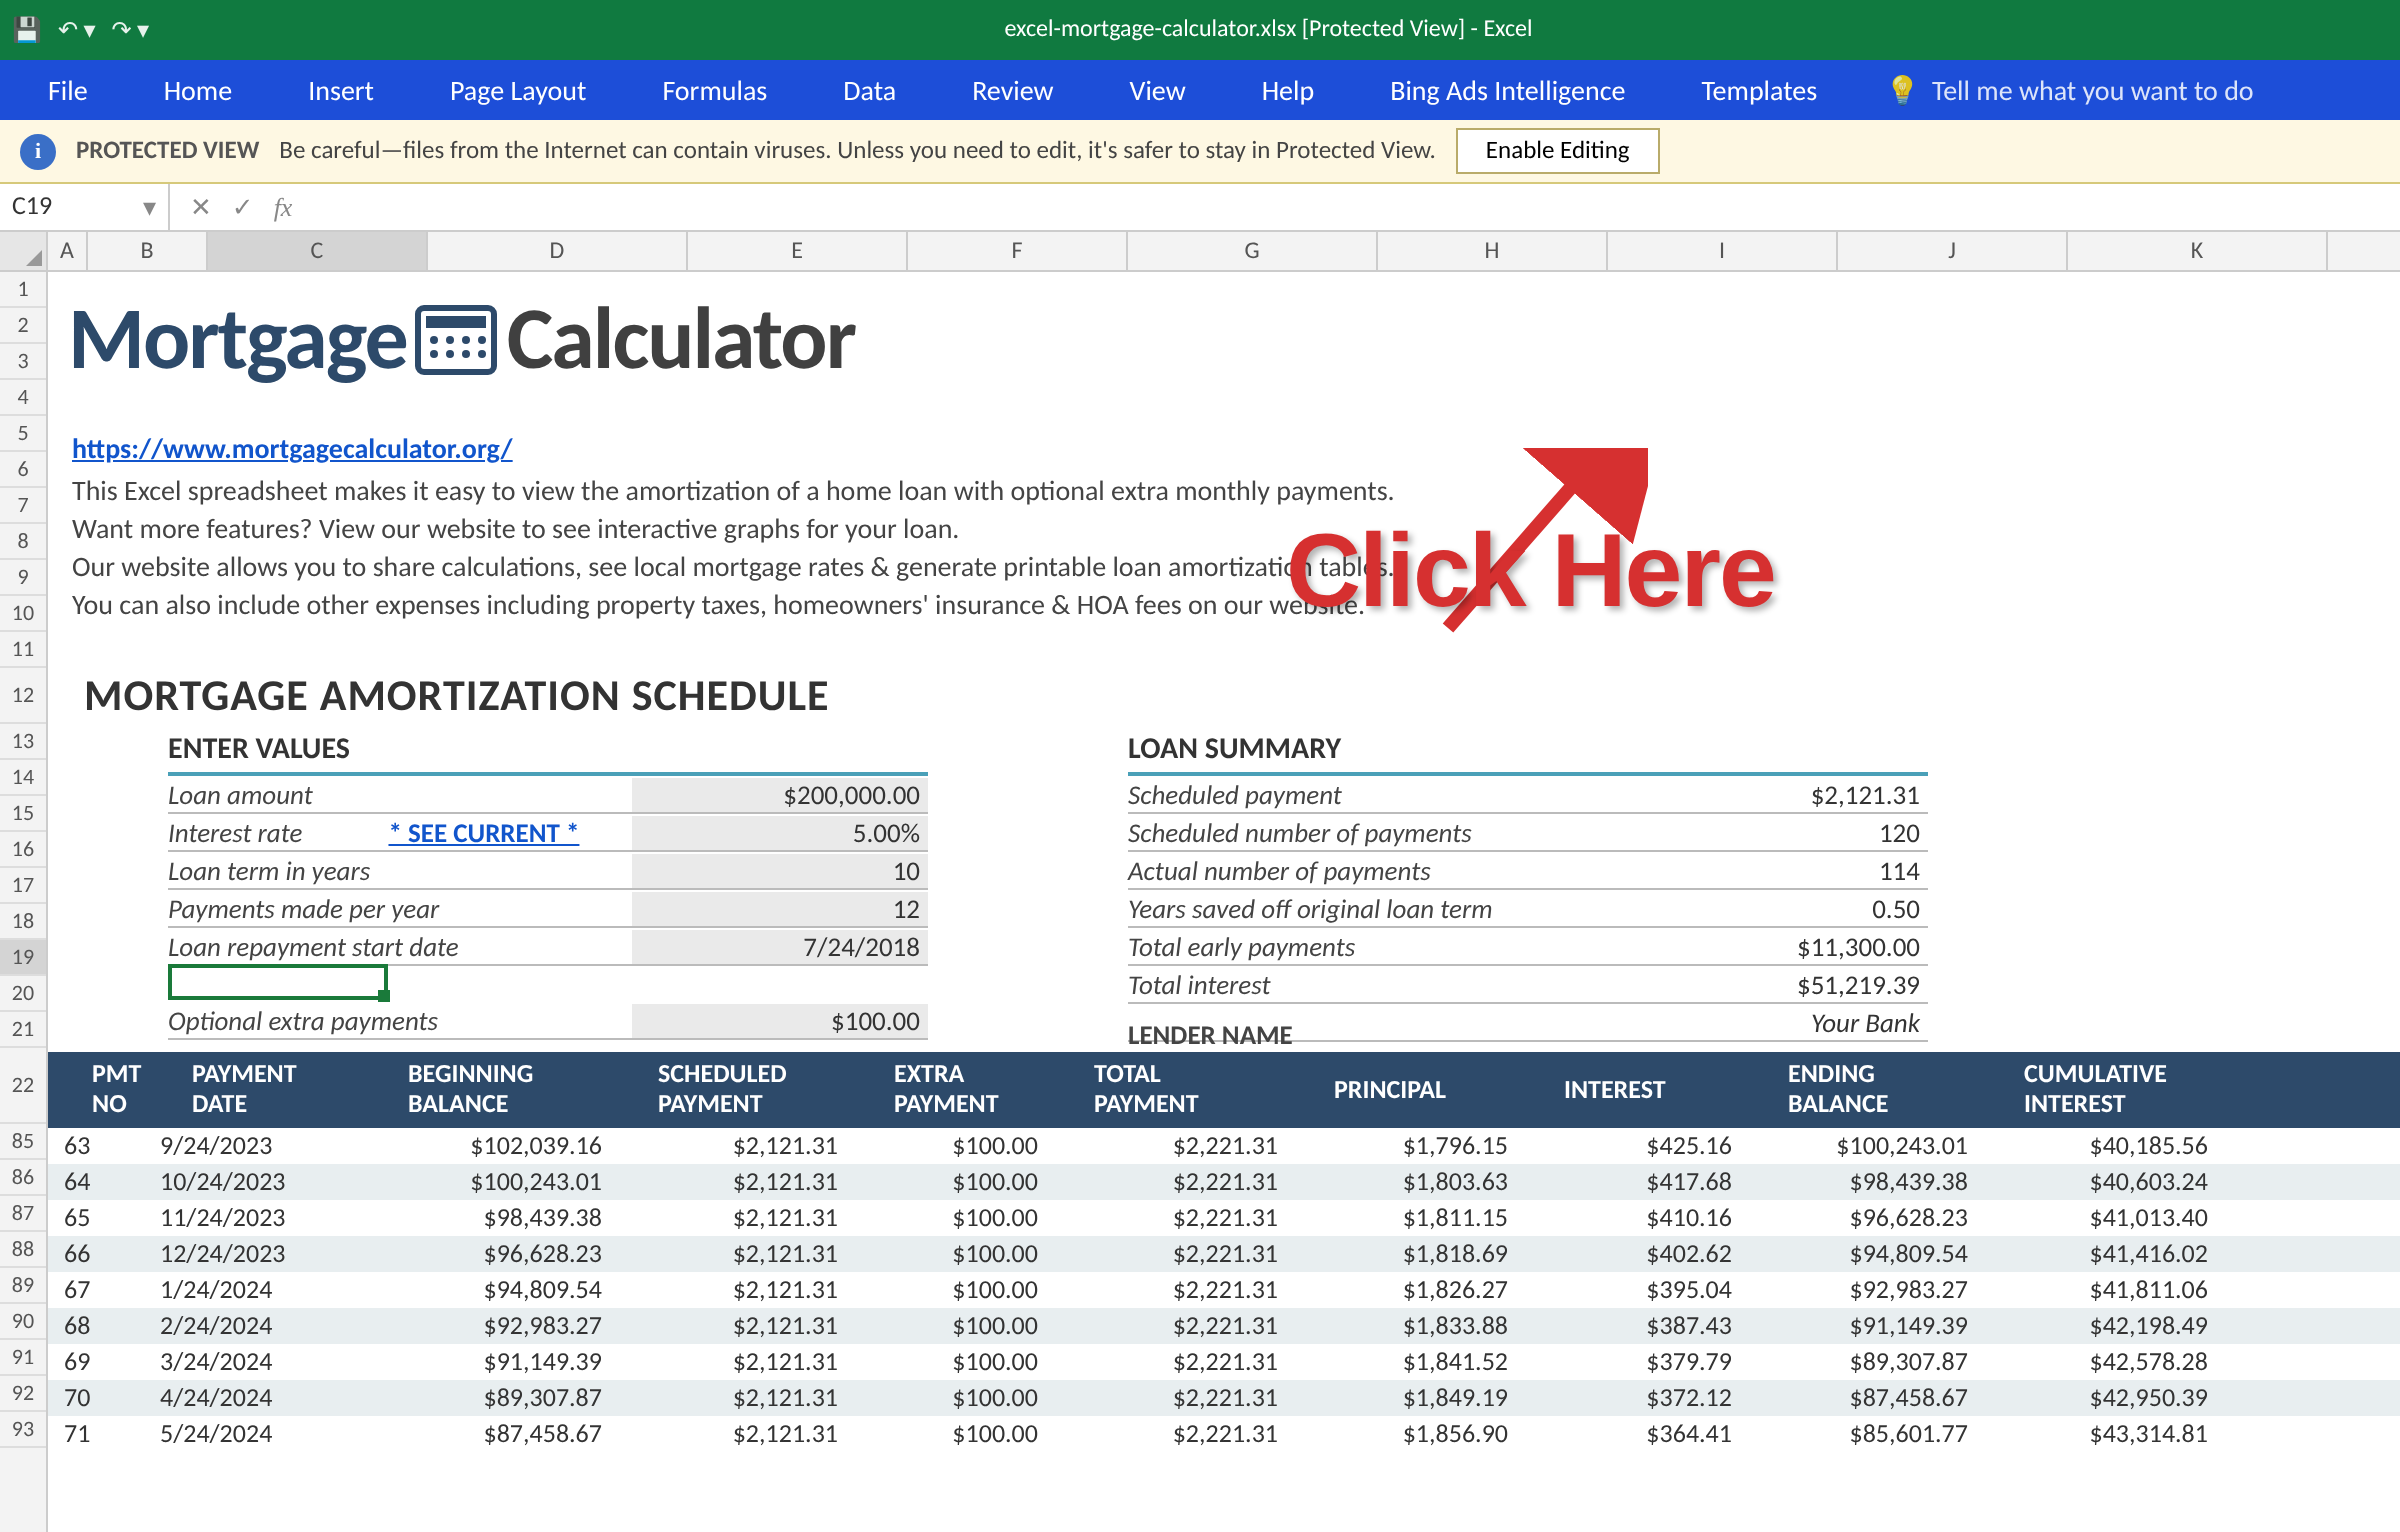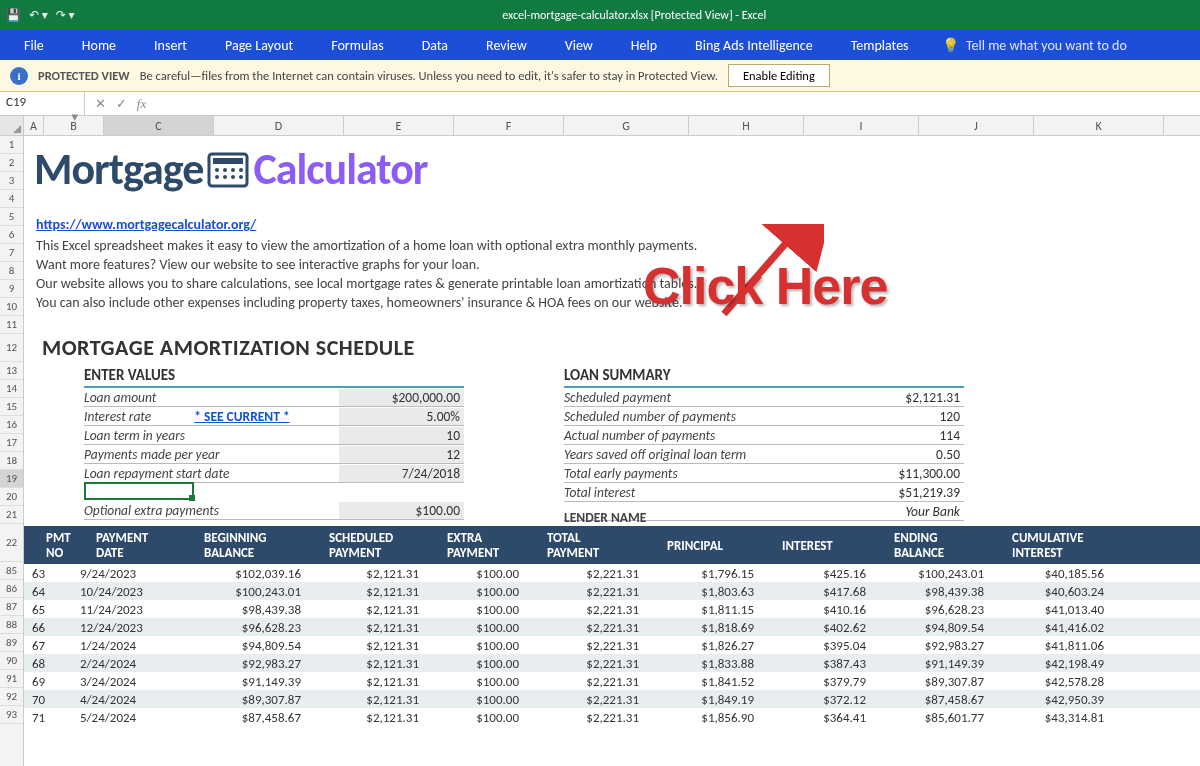--- a/index.html
+++ b/index.html
@@ -17,21 +17,21 @@
 .tellme { display:flex; align-items:center; gap:6px; opacity:.85; margin-left:10px; }
 
 
 .protected { background:#fef8e3; border-bottom:1px solid #d6c97a; height:32px; display:flex; align-items:center; padding:0 10px; font-size:12.5px; color:#444; gap:10px; }
 .protected .shield { width:18px; height:18px; background:#3a6fc7; border-radius:50%; color:#fff; display:flex; align-items:center; justify-content:center; font-size:11px; font-weight:bold; font-family:Georgia,serif; }
 .protected .lbl { font-weight:bold; color:#555; }
 .protected button { background:#fff; border:1px solid #b9ab6a; padding:3px 14px; font-size:12.5px; cursor:pointer; }
 
 
 .fbar { height:24px; border-bottom:1px solid #ccc; display:flex; align-items:center; font-size:13px; }
-.namebox { width:85px; border-right:1px solid #ccc; padding:2px 6px; height:100%; display:flex; align-items:flex-start;flex-direction:column; }
+.namebox { width:85px; border-right:1px solid #ccc; padding:2px 6px; height:100%; display:flex; align-items:center; }
 .namebox .dd { color:#888; margin-left:auto; }
 .fxicons { display:flex; align-items:center; gap:10px; padding:0 10px; color:#888; }
 .fxicons span { cursor:pointer; }
 .fx { font-style:italic; font-family:"Times New Roman",serif; }
 .formula { flex:1; padding:2px 6px; }
 
 
 .colhdr { height:20px; background:#f3f3f3; border-bottom:1px solid #ccc; display:flex; }
 .colhdr .rh { width:24px; border-right:1px solid #ccc; background:#e6e6e6; position:relative; }
 .colhdr .rh::after { content:""; position:absolute; right:2px; bottom:2px; width:0; height:0; border-left:8px solid transparent; border-bottom:8px solid #999; }
@@ -43,34 +43,34 @@
 .rowhdrs { width:24px; background:#f3f3f3; border-right:1px solid #ccc; }
 .rowhdrs .r { height:18px; border-bottom:1px solid #ddd; font-size:11px; color:#555; text-align:center; line-height:18px; }
 .rowhdrs .r.tall { height:28px; line-height:28px; }
 .rowhdrs .r.tall2 { height:38px; line-height:38px; }
 .rowhdrs .r.sel { background:#d4d4d4; }
 
 .sheet { flex:1; position:relative; }
 
 
 .logo { position:absolute; left:10px; top:6px; font-size:44px; font-weight:bold; color:#2d4a6a; letter-spacing:-1px; }
-.logo .calc { color:#8b5cf6; }
+.logo .calc { color:#404040; }
 .logo .icon { display:inline-block; vertical-align:middle; margin:0 4px; }
 
 .url { position:absolute; left:12px; top:80px; color:#1155cc; text-decoration:underline; font-size:14px; font-weight:bold; }
 .intro { position:absolute; left:12px; top:100px; font-size:14px; line-height:19px; color:#444; }
 
 .sectiontitle { position:absolute; left:18px; top:198px; font-size:22px; font-weight:bold; color:#333; letter-spacing:0.5px; }
 
 
 .ev { position:absolute; left:60px; top:230px; width:380px; }
 .ev .hdr, .ls .hdr { font-size:15px; font-weight:bold; color:#333; border-bottom:2px solid #4aa0b8; padding-bottom:2px; margin-bottom:0; }
 .ev .row, .ls .row { display:flex; border-bottom:1px solid #bbb; height:19px; align-items:center; font-size:13.5px; }
 .ev .row .l, .ls .row .l { flex:1; font-style:italic; color:#444; }
-.ev .row .v, .ls .row .v { width:125px; text-align:right; padding-right:4px; }
+.ev .row .v, .ls .row .v { width:148px; text-align:right; padding-right:4px; }
 .ev .row .v.shade { background:#eaeaea; }
 .ev .seecur { color:#1155cc; text-decoration:underline; font-weight:bold; font-style:normal; margin-left:40px; }
 .ev .optrow { margin-top:18px; }
 .ev .selcell { border:2px solid #1a7a3a; height:18px; width:110px; position:absolute; left:0; top:116px; background:#fff; }
 .ev .selcell::after { content:""; position:absolute; right:-3px; bottom:-3px; width:6px; height:6px; background:#1a7a3a; }
 
 .ls { position:absolute; left:540px; top:230px; width:400px; }
 .ls .row .v { width:120px; }
 .ls .lender .l { font-weight:bold; font-style:normal;margin-top:13px; }
 .ls .lender .v { font-style:italic; }

